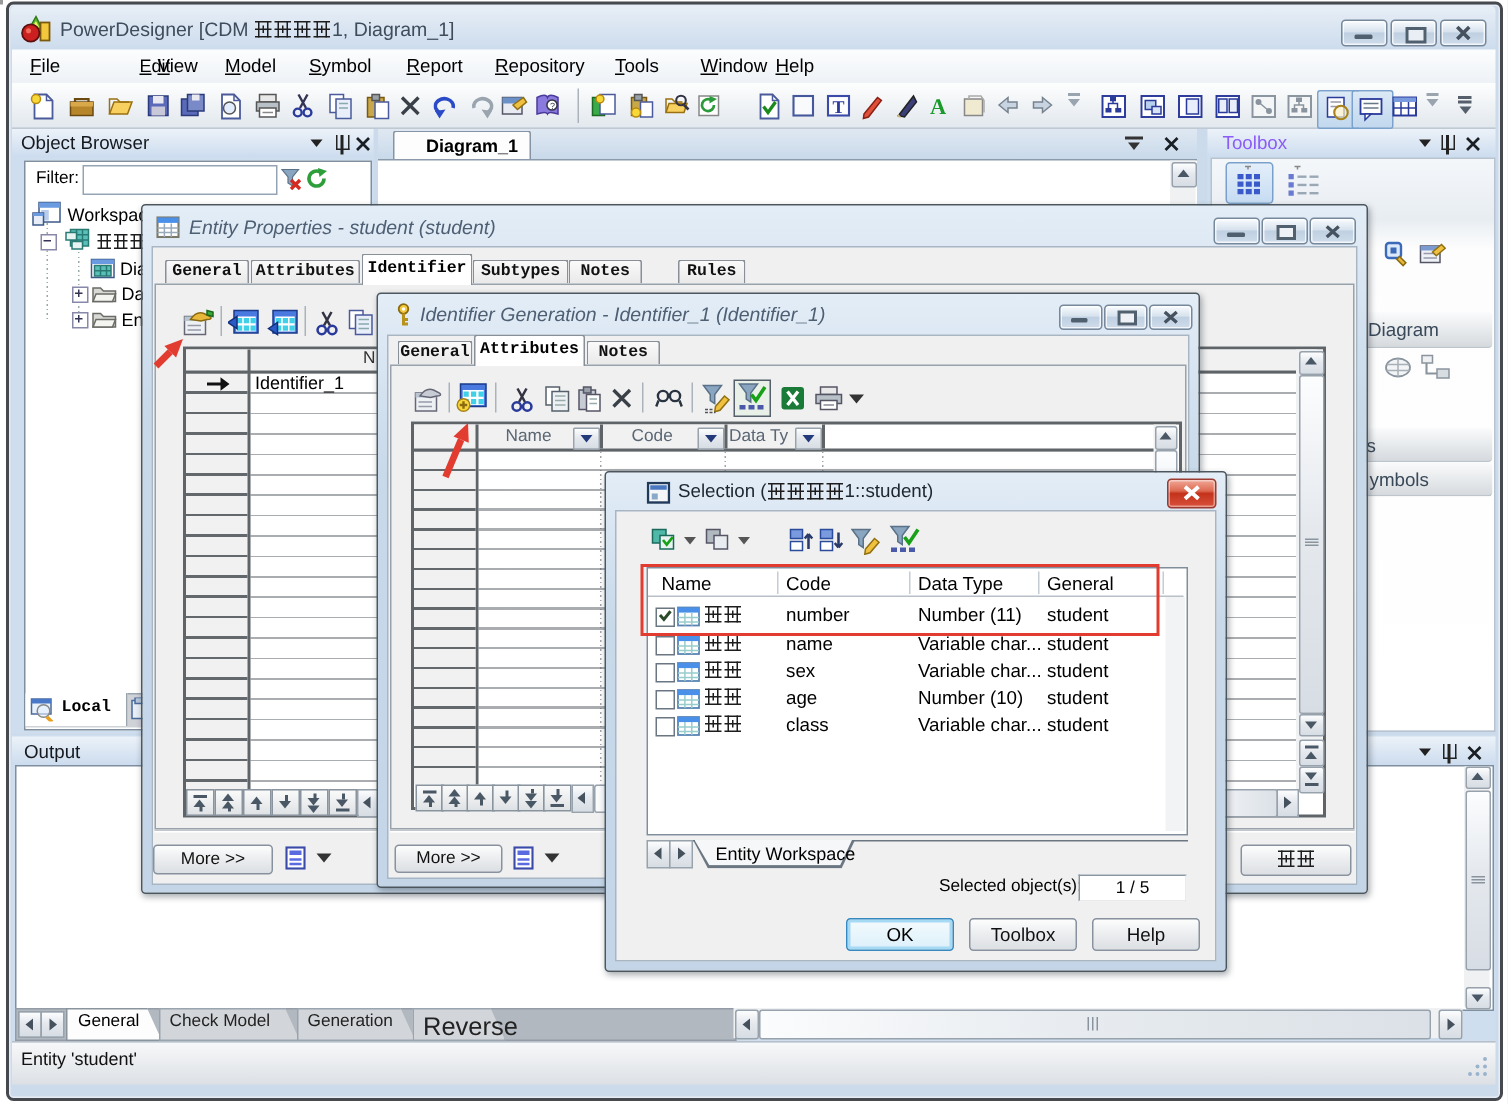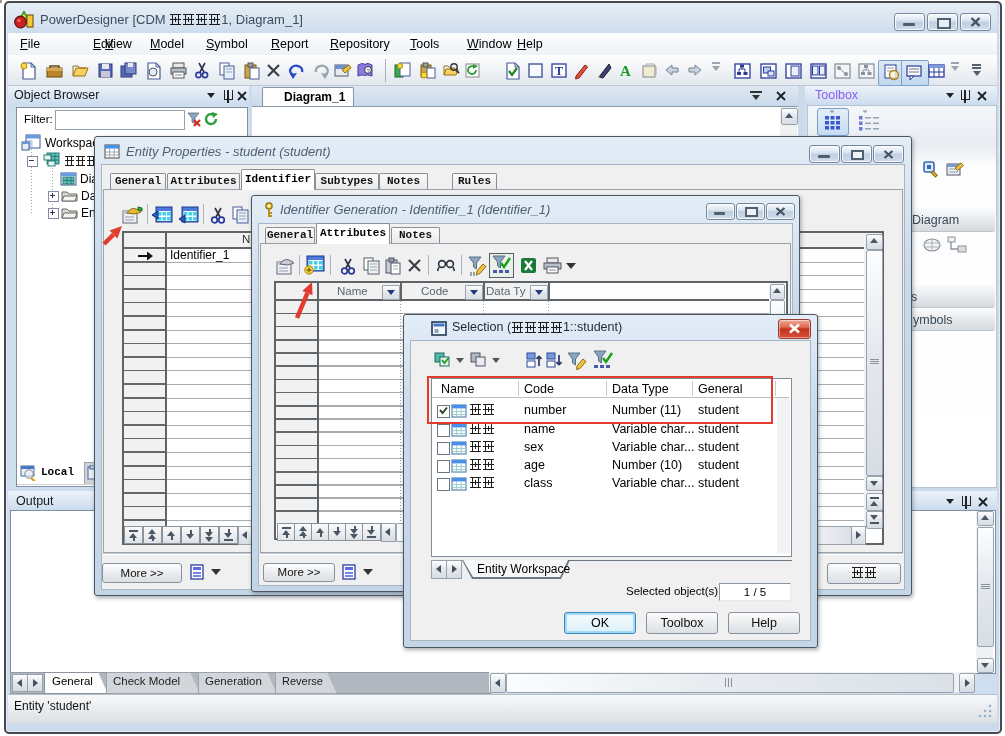--- a/index.html
+++ b/index.html
@@ -500,21 +500,21 @@
 <div class="sbb" style="left:27px;top:674px;width:14px;height:16px;border-radius:0;">
       <div class="tR" style="left:5px;top:4px;border-left-color:#45525e;"></div>
     </div>
 <div class="ab" style="left:44px;top:672px;width:62px;height:20px;background:#fdfdfd;border:1px solid #8a949e;clip-path:polygon(0 0,54px 0,100% 100%,0 100%);"></div>
 <div class="t" style="left:52px;top:675px;font-size:11.5px;">General</div>
 <div class="ab" style="left:106px;top:672px;width:92px;height:20px;background:#d2d6da;border:1px solid #9aa4ae;clip-path:polygon(0 0,84px 0,100% 100%,0 100%);"></div>
 <div class="t" style="left:113px;top:675px;font-size:11.5px;color:#222;">Check Model</div>
 <div class="ab" style="left:198px;top:672px;width:77px;height:20px;background:#d2d6da;border:1px solid #9aa4ae;clip-path:polygon(0 0,69px 0,100% 100%,0 100%);"></div>
 <div class="t" style="left:205px;top:675px;font-size:11.5px;color:#222;">Generation</div>
 <div class="ab" style="left:275px;top:672px;width:60px;height:20px;background:#d2d6da;border:1px solid #9aa4ae;clip-path:polygon(0 0,52px 0,100% 100%,0 100%);"></div>
-<div class="t" style="left:282px;top:675px;font-size:11px;color:#222;">Reverse</div>
+<div class="t" style="left:282px;top:675px;font-size:17px;color:#222;">Reverse</div>
 <div class="sb" style="left:489px;top:672px;width:486px;height:20px;"></div>
 <div class="sbb" style="left:490px;top:673px;width:14px;height:18px;">
       <div class="tL" style="left:4px;top:5px;border-right-color:#45525e;"></div>
     </div>
 <div class="sbt" style="left:506px;top:673px;width:446px;height:18px;">
       <div class="ab" style="left:218px;top:4px;width:1px;height:9px;background:#8a949e;box-shadow:3px 0 0 #8a949e,6px 0 0 #8a949e;"></div>
     </div>
 <div class="sbb" style="left:959px;top:673px;width:14px;height:18px;">
       <div class="tR" style="left:5px;top:5px;border-left-color:#45525e;"></div>
     </div>

